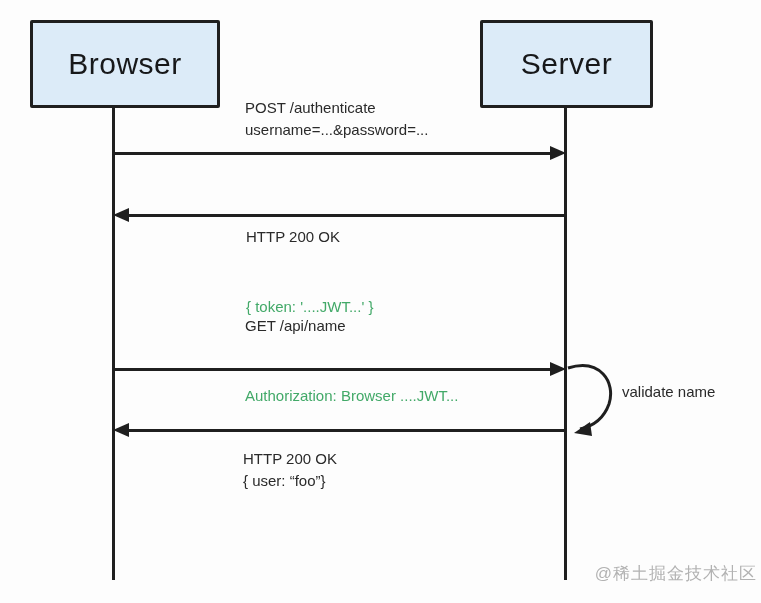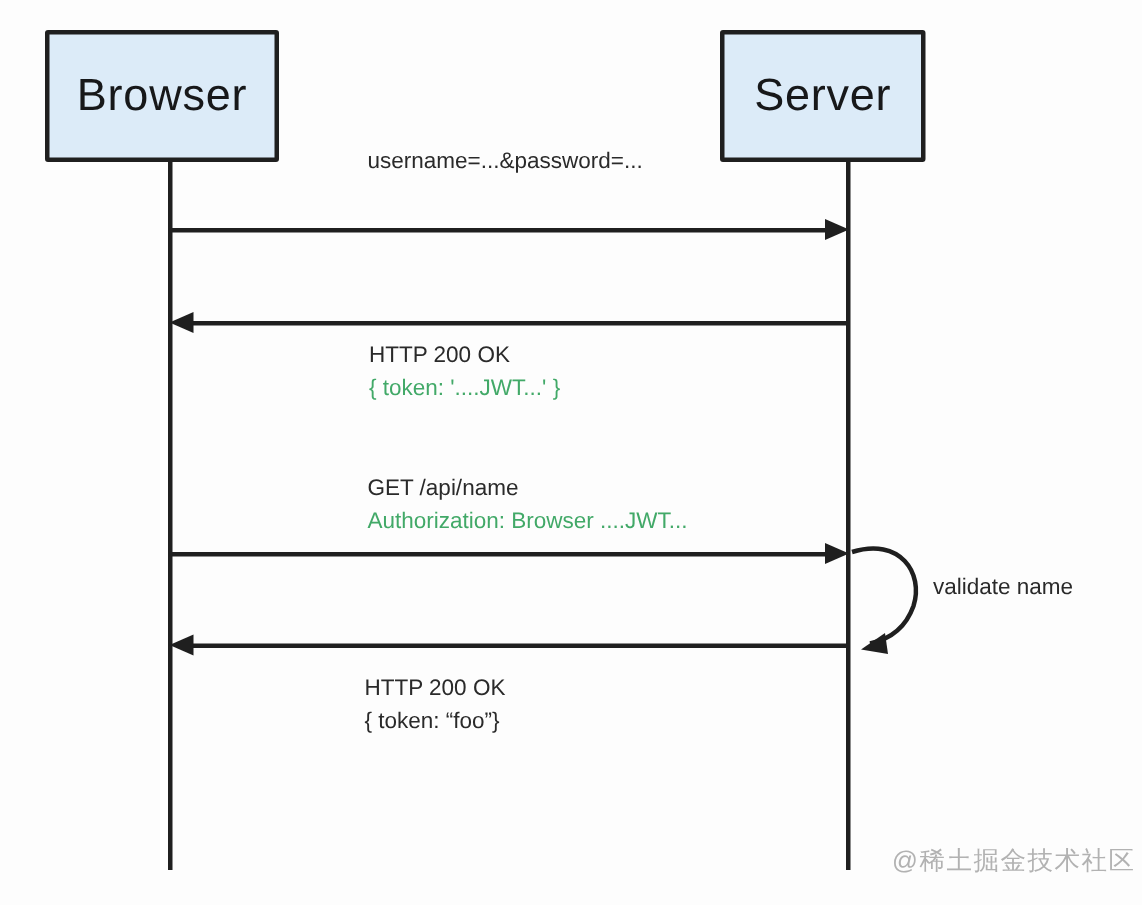--- a/index.html
+++ b/index.html
@@ -19,22 +19,22 @@
     position:absolute;top:20px;height:88px;
     background:var(--fill);
     border:3px solid var(--ink);
     border-radius:2px;
     display:flex;align-items:center;justify-content:center;
     box-sizing:border-box;
   }
   .actor-box .actor-label{
     font-size:30px;color:#17181a;letter-spacing:0.5px;
   }
-  .actor-browser{left:30px;width:156px;}
-  .actor-server{left:480px;width:137px;}
+  .actor-browser{left:30px;width:190px;}
+  .actor-server{left:480px;width:173px;}
   .lifeline{
     position:absolute;top:108px;width:3px;height:472px;background:var(--ink);
   }
   .lifeline-browser{left:112px;}
   .lifeline-server{left:564px;}
   .arrow{
     position:absolute;height:3px;width:438px;background:var(--ink);
   }
   .arrow.to-server{left:113px;}
   .arrow.to-server::after{
@@ -47,21 +47,21 @@
   .arrow.to-browser::before{
     content:"";position:absolute;left:-15px;top:-6px;
     border-right:16px solid var(--ink);
     border-top:7.5px solid transparent;
     border-bottom:7.5px solid transparent;
   }
   .msg-label{
     position:absolute;font-size:15px;line-height:22px;color:#2a2a2a;
     white-space:nowrap;
   }
-  .msg-label .code-green{color:var(--green);}
+  .msg-label .code-green{color:var(--green);margin-top:48px;}
   .self-loop{position:absolute;left:566px;top:360px;}
   .self-loop path{stroke:var(--ink);stroke-width:3;fill:none;}
   .self-loop .head{fill:var(--ink);}
   .self-label{
     position:absolute;left:622px;top:383px;
     font-size:15px;color:#2a2a2a;white-space:nowrap;
   }
   .watermark{
     position:absolute;right:4px;top:562px;
     font-size:17px;color:var(--wm);letter-spacing:1px;white-space:nowrap;
@@ -76,20 +76,21 @@
     <span class="actor-label">Browser</span>
   </div>
   <div class="actor-box actor-server">
     <span class="actor-label">Server</span>
   </div>
 
   <div class="lifeline lifeline-browser"></div>
   <div class="lifeline lifeline-server"></div>
 
   <div class="msg-label" style="left:245px;top:97px;">
+    <div>POST /authenticate</div>
     <div>username=...&amp;password=...</div>
   </div>
   <div class="arrow to-server" style="top:152px;"></div>
 
   <div class="arrow to-browser" style="top:214px;"></div>
   <div class="msg-label" style="left:246px;top:226px;">
     <div>HTTP 200 OK</div>
     <div class="code-green">{ token: '....JWT...' }</div>
   </div>
 
@@ -101,18 +102,18 @@
 
   <svg class="self-loop" width="60" height="80" viewBox="0 0 60 80">
     <path d="M2,8 C34,-2 50,22 43,44 C38,58 28,66 14,69"></path>
     <polygon class="head" points="24,62 8,73 26,76"></polygon>
   </svg>
   <div class="self-label">validate name</div>
 
   <div class="arrow to-browser" style="top:429px;"></div>
   <div class="msg-label" style="left:243px;top:448px;">
     <div>HTTP 200 OK</div>
-    <div>{ token: “foo”}</div>
+    <div>{ user: “foo”}</div>
   </div>
 
   <div class="watermark">@稀土掘金技术社区</div>
 
 </div>
 
 </body></html>

